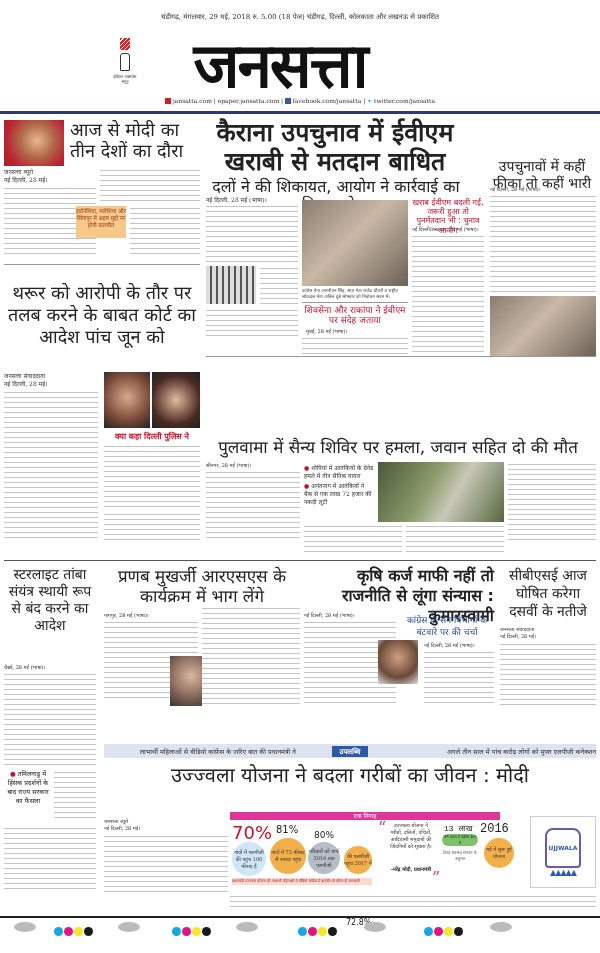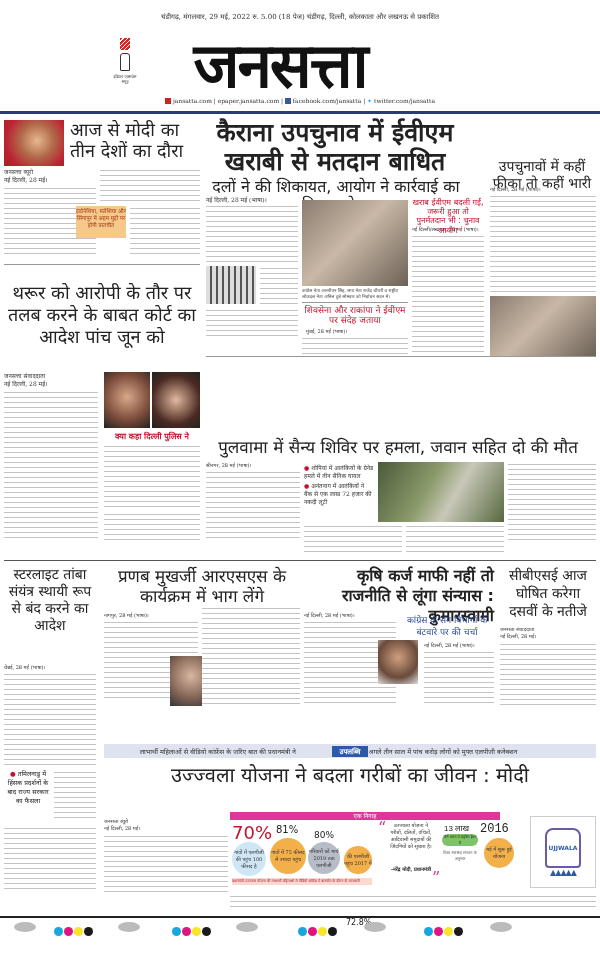--- a/index.html
+++ b/index.html
@@ -24,21 +24,21 @@
 .hr{height:1px;background:#999;}
 .hr2{height:1px;background:#555;}
 .textblock{background:repeating-linear-gradient(180deg,#fff 0 2px,#c4c4c4 2px 3px,#fff 3px 5px);}
 .circle{border-radius:50%;display:flex;align-items:center;justify-content:center;text-align:center;font-size:5px;color:#333;line-height:7px;}
 .cmyk span{display:inline-block;width:9px;height:9px;border-radius:50%;margin-right:1px;}
 .oval{width:22px;height:10px;border-radius:50%;background:#bbb;}
 </style>
 </head>
 <body>
 
-<div class="abs dateline">चंडीगढ़, मंगलवार, 29 मई, 2022  रु. 5.00  (18 पेज)  चंडीगढ़, दिल्ली, कोलकाता और लखनऊ से प्रकाशित</div>
+<div class="abs dateline">चंडीगढ़, मंगलवार, 29 मई, 2018  रु. 5.00  (18 पेज)  चंडीगढ़, दिल्ली, कोलकाता और लखनऊ से प्रकाशित</div>
 <div class="abs logo">
   <div style="width:10px;height:12px;background:repeating-linear-gradient(135deg,#d22 0 2px,#fff 2px 3px);margin:0 auto;"></div>
   <div style="width:10px;height:18px;margin:3px auto;border:1px solid #333;border-radius:3px 3px 1px 1px;"></div>
   <div style="font-size:4px;text-align:center;line-height:5px;color:#333;">इंडियन एक्सप्रेस समूह</div>
 </div>
 <div class="abs masthead">जनसत्ता</div>
 <div class="abs weblinks">
   <span style="display:inline-block;width:6px;height:6px;background:#c22;vertical-align:middle;"></span>
   <span>jansatta.com</span> |
   <span>epaper.jansatta.com</span> |
@@ -128,42 +128,42 @@
 <div class="abs textblock" style="top:650px;left:424px;width:70px;height:56px;"></div>
 
 <div class="abs hl" style="top:566px;left:500px;width:96px;font-size:14px;text-align:center;line-height:18px;">सीबीएसई आज घोषित करेगा दसवीं के नतीजे</div>
 <div class="abs byline" style="top:626px;left:500px;font-size:5px;">जनसत्ता संवाददाता</div>
 <div class="abs byline" style="top:633px;left:500px;font-size:5px;">नई दिल्ली, 28 मई।</div>
 <div class="abs textblock" style="top:642px;left:500px;width:96px;height:64px;"></div>
 
 <div class="abs" style="top:744px;left:104px;width:492px;height:14px;background:#dfe3f0;display:flex;align-items:center;font-size:6.5px;color:#333;">
   <span style="flex:1;text-align:center;">लाभार्थी महिलाओं से वीडियो कांफ्रेंस के जरिए बात की प्रधानमंत्री ने</span>
   <span style="background:#2d5aa6;color:#fff;padding:1px 8px;font-weight:bold;font-size:7px;">उपलब्धि</span>
-  <span style="flex:1;text-align:left;">अगले तीन साल में पांच करोड़ लोगों को मुफ्त एलपीजी कनेक्शन</span>
+  <span style="flex:1;text-align:right;">अगले तीन साल में पांच करोड़ लोगों को मुफ्त एलपीजी कनेक्शन</span>
 </div>
 <div class="abs hl" style="top:764px;left:104px;width:492px;font-size:20px;text-align:center;">उज्ज्वला योजना ने बदला गरीबों का जीवन : मोदी</div>
 <div class="abs byline" style="top:818px;left:104px;font-size:5px;">जनसत्ता ब्यूरो</div>
 <div class="abs byline" style="top:825px;left:104px;font-size:5px;">नई दिल्ली, 28 मई।</div>
 <div class="abs textblock" style="top:834px;left:104px;width:124px;height:60px;"></div>
 
 <div class="abs" style="top:812px;left:230px;width:270px;height:8px;background:#e0359a;color:#fff;font-size:6px;text-align:center;line-height:8px;">एक निगाह</div>
 <div class="abs red" style="top:822px;left:232px;font-size:18px;font-family:'DejaVu Sans',sans-serif;">70%</div>
 <div class="abs circle" style="top:842px;left:232px;width:34px;height:34px;background:#cfe6f5;">गांवों में एलपीजी की पहुंच 100 फीसद है</div>
 <div class="abs" style="top:824px;left:276px;font-size:10px;font-family:'DejaVu Sans',sans-serif;">81%</div>
 <div class="abs circle" style="top:838px;left:270px;width:36px;height:36px;background:#f3b04a;">गांवों में 75 फीसद से ज्यादा पहुंच</div>
 <div class="abs" style="top:830px;left:314px;font-size:9px;font-family:'DejaVu Sans',sans-serif;">80%</div>
 <div class="abs circle" style="top:842px;left:308px;width:32px;height:32px;background:#b6bcc8;">परिवारों को मार्च 2019 तक एलपीजी</div>
 <div class="abs" style="top:877px;left:346px;font-size:8px;font-family:'DejaVu Sans',sans-serif;margin-top:41px;">72.8%</div>
 <div class="abs circle" style="top:846px;left:344px;width:28px;height:28px;background:#f3b04a;">की एलपीजी पहुंच 2017 में</div>
 <div class="abs" style="top:878px;left:232px;width:140px;height:7px;background:#fbd9cf;font-size:3.5px;line-height:7px;color:#a02;overflow:hidden;white-space:nowrap;">प्रधानमंत्री उज्ज्वला योजना की लाभार्थी महिलाओं से वीडियो कांफ्रेंस में बातचीत के दौरान दी जानकारी</div>
 <div class="abs red" style="top:818px;left:378px;font-size:16px;color:#e0359a;">“</div>
 <div class="abs" style="top:822px;left:388px;width:46px;font-size:5px;line-height:7px;text-align:center;color:#333;">उज्ज्वला योजना ने गरीबों, दलितों, वंचितों, आदिवासी समुदायों की जिंदगियों को सुधारा है।</div>
 <div class="abs" style="top:866px;left:388px;width:46px;font-size:5px;text-align:center;font-weight:bold;">-नरेंद्र मोदी, प्रधानमंत्री</div>
 <div class="abs" style="top:868px;left:432px;font-size:16px;color:#e0359a;">”</div>
-<div class="abs" style="top:822px;left:444px;font-size:8px;font-family:Liberation Sans, sans-serif;">13 लाख</div>
+<div class="abs" style="top:822px;left:444px;font-size:8px;font-family:Liberation Mono, monospace;">13 लाख</div>
 <div class="abs" style="top:834px;left:442px;width:36px;height:12px;border-radius:6px;background:#7cc36a;font-size:3.5px;line-height:6px;text-align:center;">मौतें भारत में प्रदूषित ईंधन से</div>
 <div class="abs" style="top:850px;left:442px;width:36px;font-size:4px;line-height:6px;text-align:center;color:#555;">विश्व स्वास्थ्य संगठन के अनुसार</div>
 <div class="abs" style="top:822px;left:480px;font-size:12px;font-family:Liberation Mono, monospace;">2016</div>
 <div class="abs circle" style="top:838px;left:484px;width:30px;height:30px;background:#f3b04a;">मई में शुरू हुई योजना</div>
 <div class="abs" style="top:816px;left:530px;width:66px;height:72px;border:1px solid #ccc;display:flex;flex-direction:column;align-items:center;justify-content:center;">
   <div style="width:36px;height:40px;border:2px solid #6b5aa8;border-radius:8px 8px 4px 4px;display:flex;align-items:center;justify-content:center;">
     <span style="font-size:6px;font-weight:bold;color:#2d5aa6;font-family:'DejaVu Sans',sans-serif;">UJJWALA</span>
   </div>
   <div style="font-size:8px;color:#2d5aa6;letter-spacing:-1px;">▲▲▲▲▲</div>
 </div>

